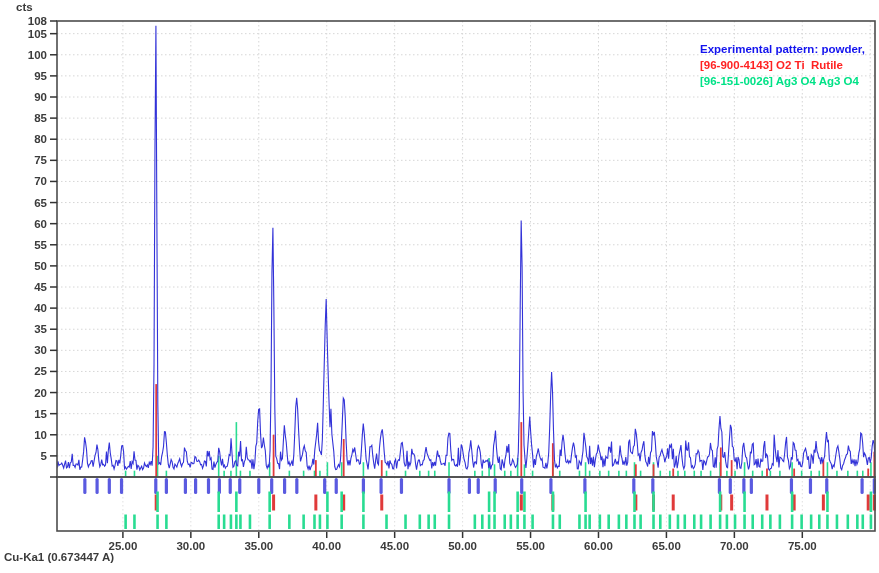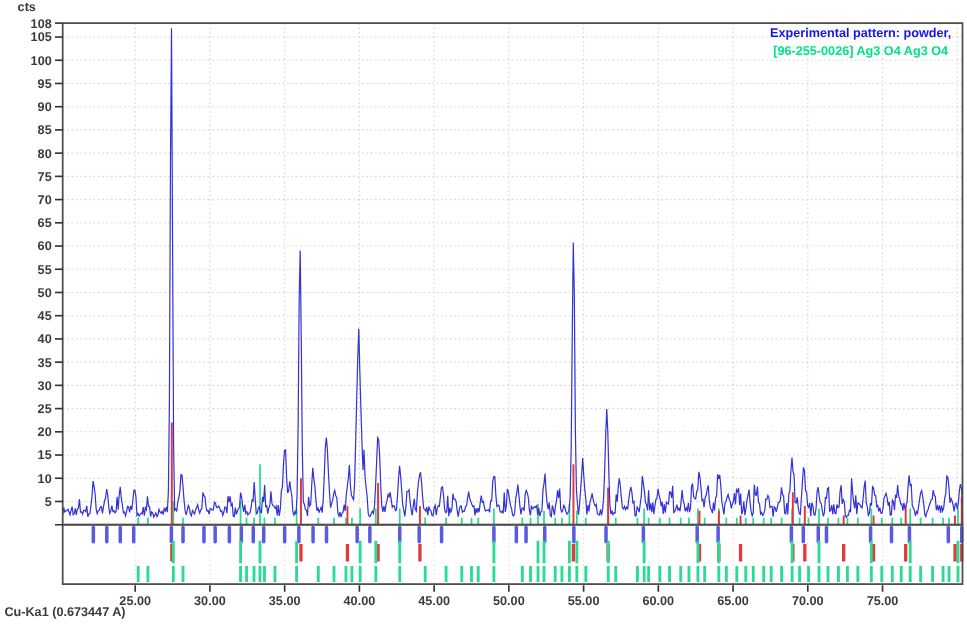--- a/index.html
+++ b/index.html
@@ -2,21 +2,21 @@
 <html><head>
 <meta charset="utf-8">
 <style>
   html,body{margin:0;padding:0;background:#ffffff;}
   .chart-root{
     position:relative;width:879px;height:573px;background:#ffffff;overflow:hidden;
     font-family:"Liberation Sans",sans-serif;
     padding-left:36px;
   }
   .lbl{position:absolute;font:700 11.5px "Liberation Sans",sans-serif;color:#3b3b3b;white-space:pre;}
-  .legend{position:absolute;left:700px;top:23px;text-align:center;}
+  .legend{position:absolute;left:700px;top:41px;text-align:left;}
   .legend div{font:700 11.5px "Liberation Sans",sans-serif;line-height:16px;white-space:pre;}
   svg text{font-family:"Liberation Sans",sans-serif;font-weight:700;fill:#3b3b3b;}
 </style>
 </head>
 <body>
 
 <div class="chart-root">
   <div class="lbl" style="left:16px;top:1px;">cts</div>
 
   <svg id="plot-svg" width="879" height="573" style="position:absolute;left:0;top:0;">
@@ -373,18 +373,19 @@
       <line x1="666.4235880398672" y1="532" x2="666.4235880398672" y2="538" stroke="#333" stroke-width="1.5"></line>
       <text x="666.4235880398672" y="550" text-anchor="middle" font-size="11.5">65.00</text>
       <line x1="734.3637873754153" y1="532" x2="734.3637873754153" y2="538" stroke="#333" stroke-width="1.5"></line>
       <text x="734.3637873754153" y="550" text-anchor="middle" font-size="11.5">70.00</text>
       <line x1="802.3039867109635" y1="532" x2="802.3039867109635" y2="538" stroke="#333" stroke-width="1.5"></line>
       <text x="802.3039867109635" y="550" text-anchor="middle" font-size="11.5">75.00</text>
     </svg>
 
   <div class="legend">
     <div style="color: rgb(20, 20, 238);">Experimental pattern: powder,</div>
-    <div style="color: rgb(0, 226, 135);">[96-255-0026] Ag3 O4 Ag3 O4</div>
+    <div style="color: rgb(255, 34, 34);">[96-900-4143] O2 Ti  Rutile</div>
+    <div style="color: rgb(0, 226, 135);">[96-151-0026] Ag3 O4 Ag3 O4</div>
   </div>
 
   <div class="lbl" style="left:4px;top:551px;">Cu-Ka1 (0.673447 A)</div>
   <div class="lbl" style="left:832px;top:551px;margin-top:36px;">2theta</div>
 </div>
 
 </body></html>

